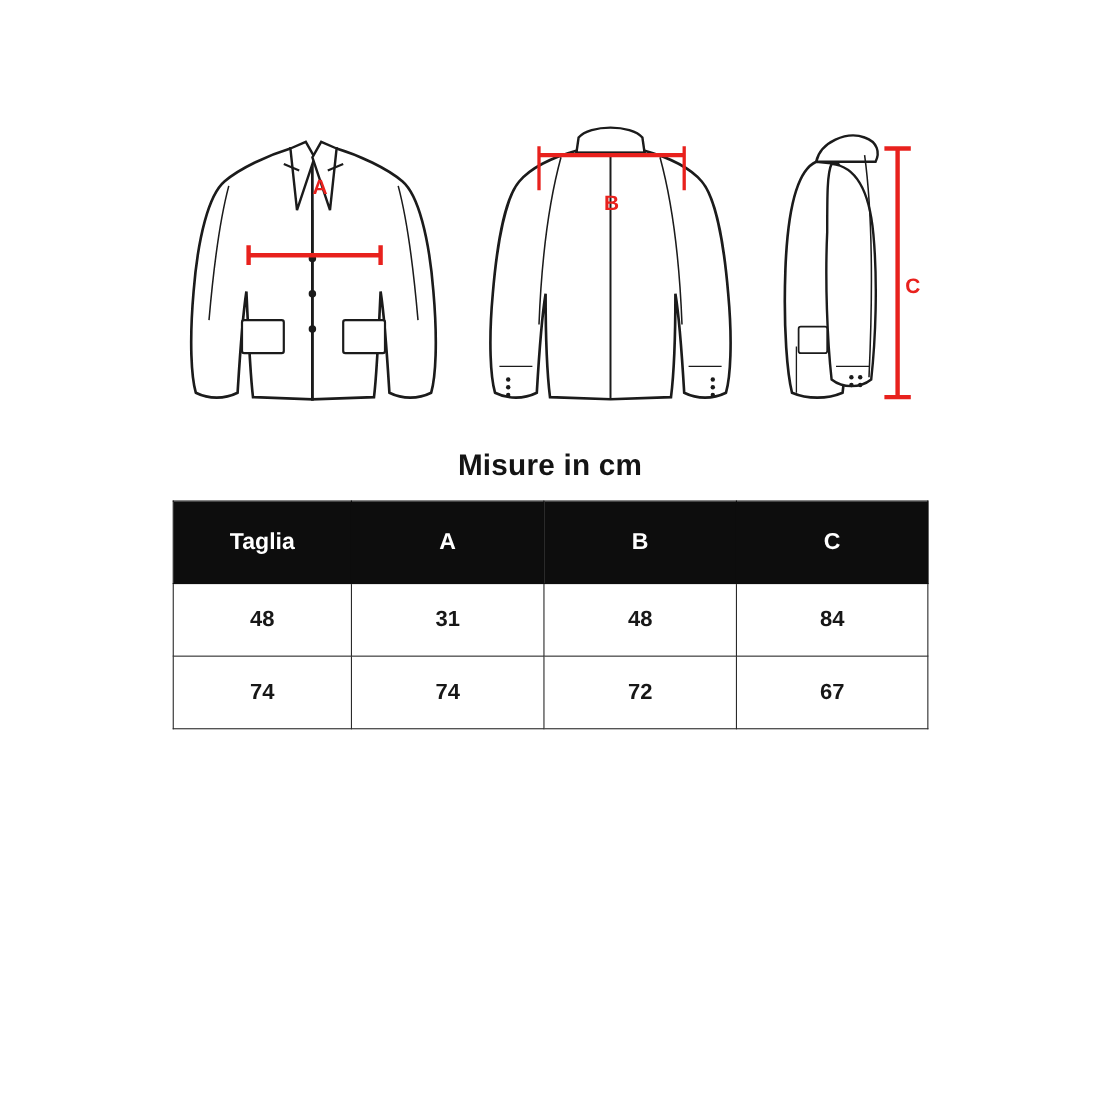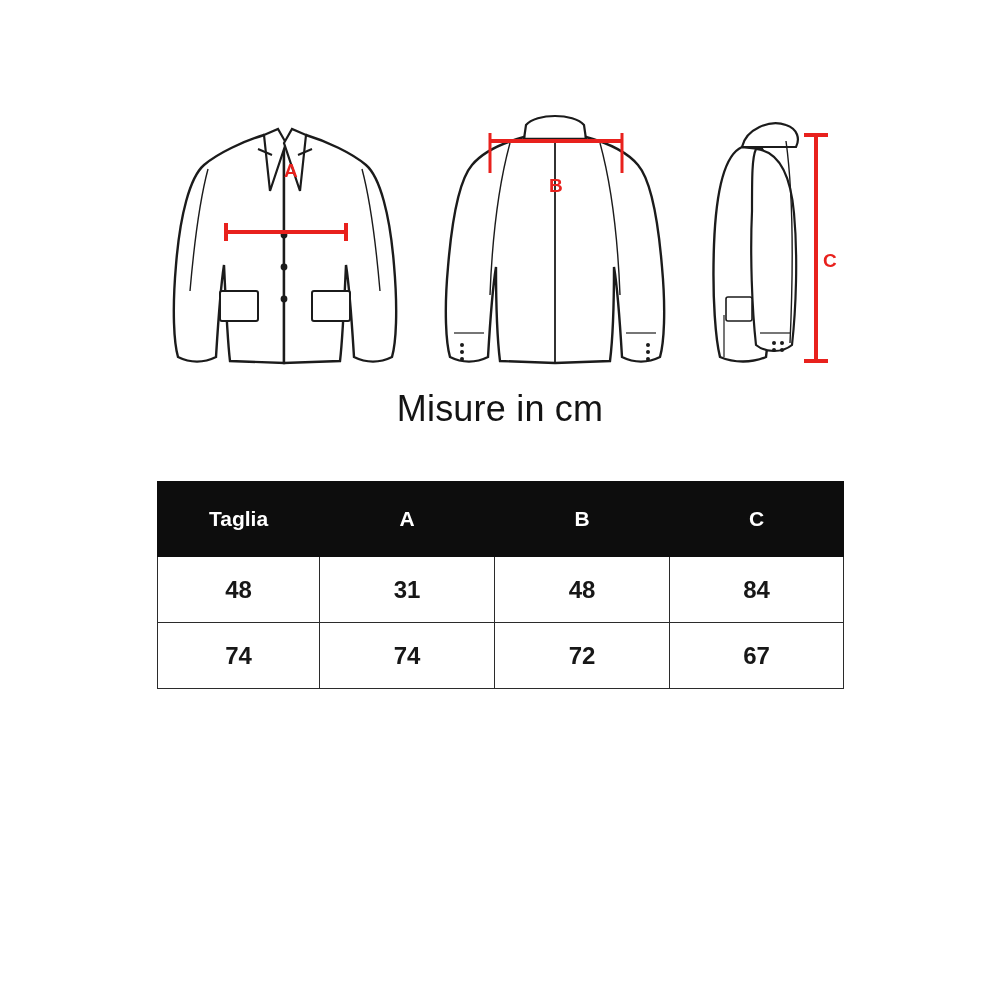--- a/index.html
+++ b/index.html
@@ -42,43 +42,43 @@
     color: #e8211d;
     font-weight: bold;
     font-size: 19px;
     font-family: "Liberation Sans", sans-serif;
   }
 
   
   .caption {
     position: absolute;
     left: 0;
-    top: 388px;
+    top: 408px;
     width: 1000px;
     text-align: center;
-    font-size: 36px;
-    font-weight: normal;
+    font-size: 27px;
+    font-weight: bold;
     letter-spacing: 0.2px;
     color: #141414;
   }
 
   
   .size-table {
     position: absolute;
     left: 157px;
-    top: 481px;
+    top: 455px;
     width: 686px;
     border-collapse: collapse;
     table-layout: fixed;
   }
   .size-table th,
   .size-table td {
     border: 1px solid #2b2b2b;
     text-align: center;
-    font-size: 24px;
+    font-size: 20px;
     font-weight: bold;
     height: 65px;
     padding: 0;
   }
   .size-table thead th {
     background: #0d0d0d;
     color: #ffffff;
     border-color: #0d0d0d;
     height: 74px;
     font-size: 21px;

